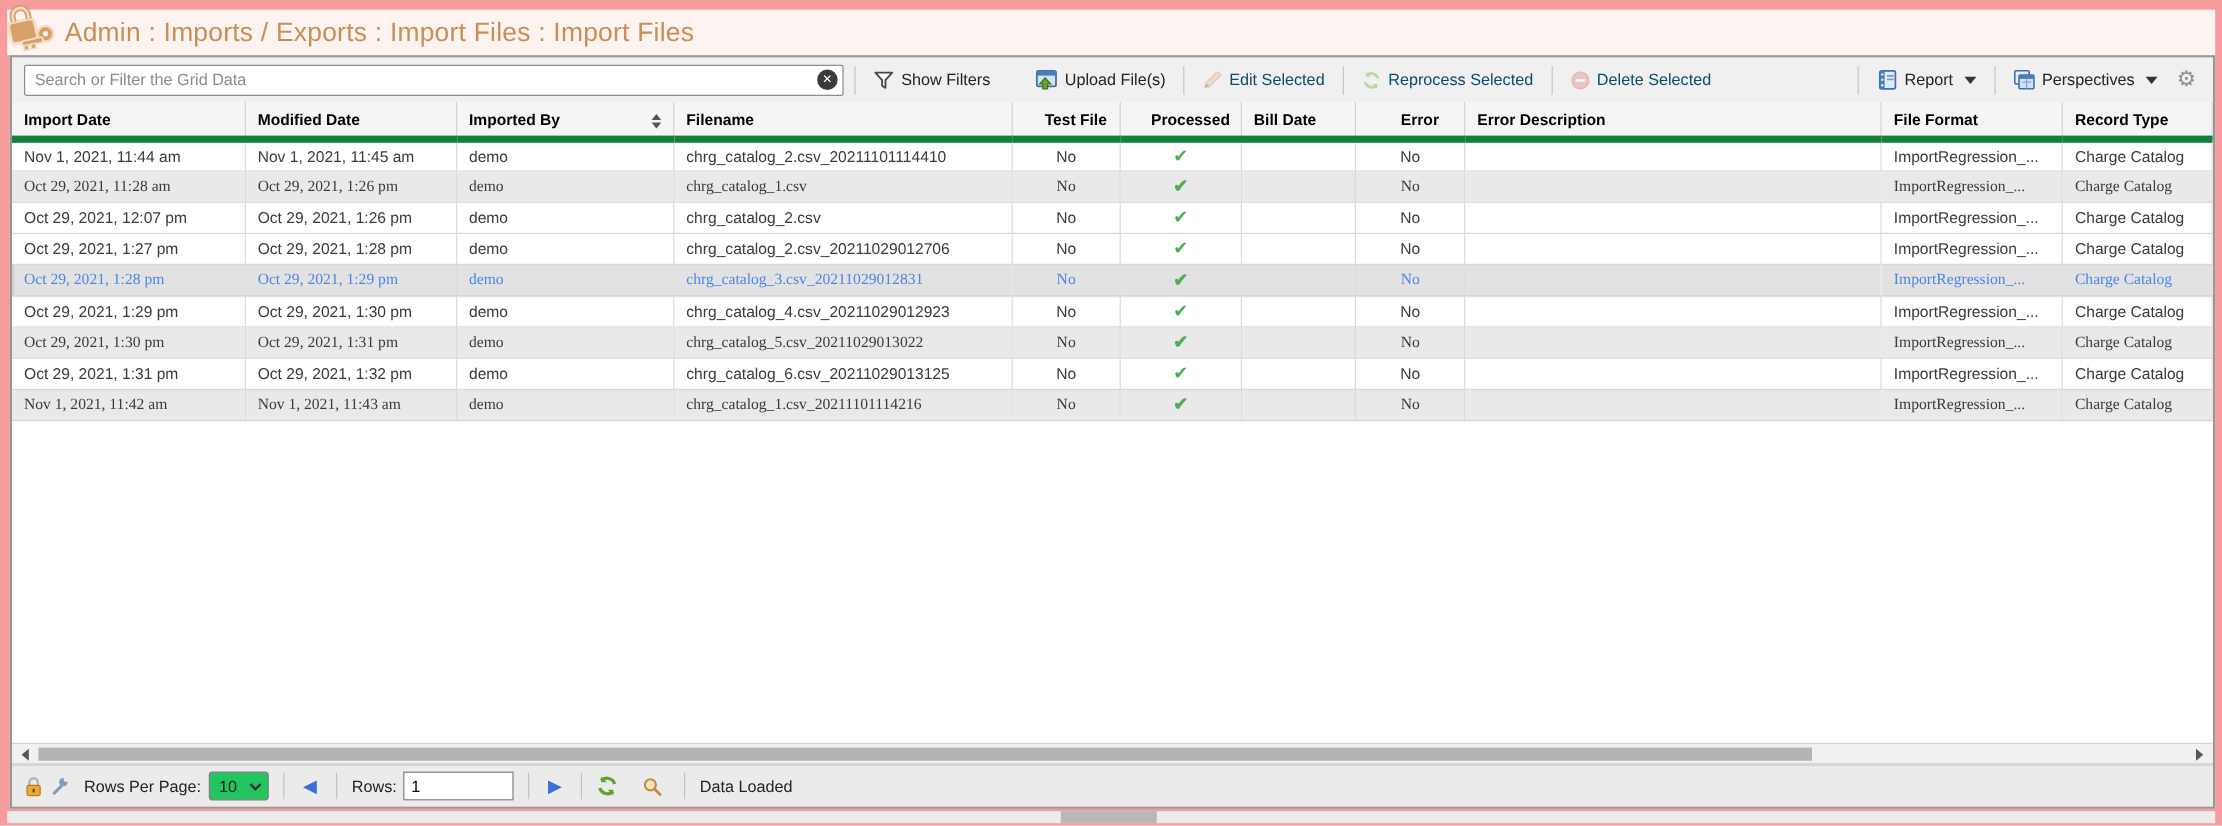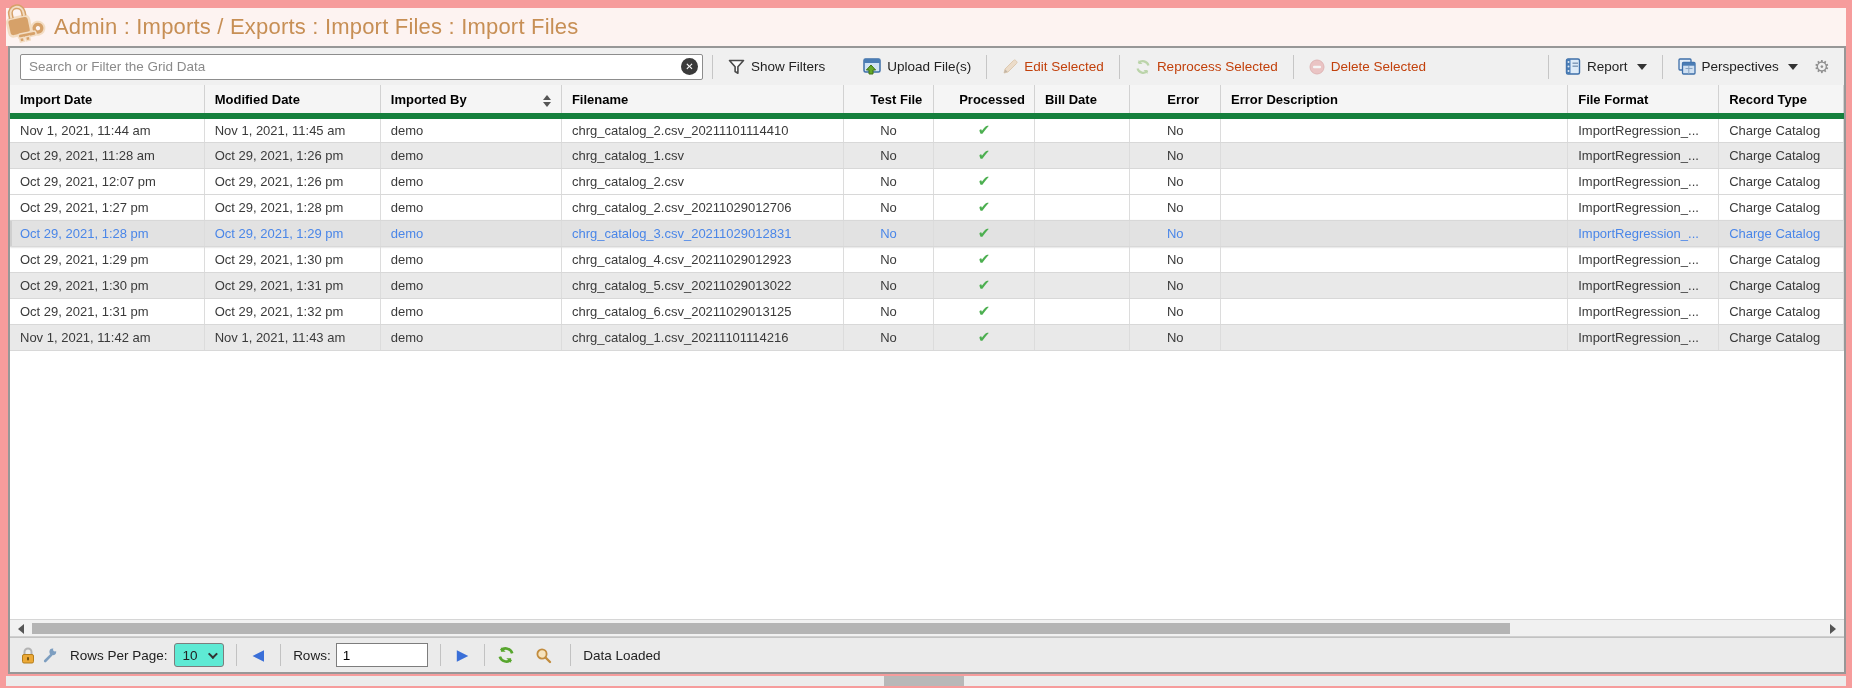--- a/index.html
+++ b/index.html
@@ -45,21 +45,21 @@
   .clear-btn {
     position: absolute; right: 5px; top: 4px; width: 17px; height: 17px;
     background: #3b3b3b; border-radius: 50%; color: #fff;
     font-size: 10px; line-height: 17px; text-align: center; cursor: pointer;
   }
   .tb-divider { width: 1px; height: 24px; background: #c6c6c6; margin: 0 9px; flex: 0 0 auto; }
   .tb-btn {
     display: flex; align-items: center; gap: 6px; padding: 4px 6px;
     white-space: nowrap; cursor: pointer; flex: 0 0 auto;
   }
-  .tb-btn.disabled { color: #c2410c; cursor: default; }
+  .tb-btn.disabled { color: #0c4a6e; cursor: default; }
   .tb-btn.disabled svg { opacity: .45; }
   .caret-down {
     width: 0; height: 0; border-left: 5px solid transparent; border-right: 5px solid transparent;
     border-top: 6px solid #333; margin-left: 3px;
   }
   .gear { font-size: 18px; color: #909090; margin: 0 6px 0 10px; cursor: pointer; }
   .right-cluster { margin-left: auto; display: flex; align-items: center; }
   
   .grid-area { flex: 1 1 auto; overflow: hidden; background: #fff; }
   table.grid { border-collapse: collapse; table-layout: fixed; width: 1834px; font-size: 13px; }
@@ -68,21 +68,21 @@
     height: 31px; padding: 0 4px 0 10px; border-right: 1px solid #d2d2d2;
     border-bottom: 6px solid #15803d; cursor: pointer;
   }
   table.grid th.center { text-align: center; padding-left: 20px; }
   table.grid td {
     height: 26px; padding: 0 4px 0 10px; color: #3a3a3a;
     border-right: 1px solid #dcdcdc; border-bottom: 1px solid #d8d8d8;
     white-space: nowrap; overflow: hidden; text-overflow: ellipsis;
   }
   table.grid td.center { text-align: center; padding-left: 4px; }
-  tr.alt td { background: #e9e9e9; }
+  tr.alt td { background: #e9e9e9; font-family: Liberation Serif, serif; }
   tr.selected td { background: #e2e2e2; color: #4a86e8; }
   tr.selected td:first-child { box-shadow: inset 2px 0 0 #cfcfcf; }
   tr.selected { box-shadow: 0 1px 2px rgba(0,0,0,.25); }
   .check { color: #4caf50; font-size: 15px; font-weight: bold; }
   .sort-wrap { float: right; display: flex; flex-direction: column; gap: 2px; margin: 3px 6px 0 0; }
   .tri-up { width:0; height:0; border-left:4px solid transparent; border-right:4px solid transparent; border-bottom:5px solid #555; }
   .tri-down { width:0; height:0; border-left:4px solid transparent; border-right:4px solid transparent; border-top:5px solid #555; }
   
   .hscroll {
     flex: 0 0 auto; height: 18px; background: #f1f1f1;
@@ -96,21 +96,21 @@
   .tri-r { width:0; height:0; border-top:5px solid transparent; border-bottom:5px solid transparent; border-left:6px solid #555; }
   .hs-thumb { position: absolute; left: 22px; top: 3px; height: 11px; width: 1478px; background: #b4b4b4; cursor: pointer; }
   
   .footer {
     flex: 0 0 auto; height: 35px; background: #ebebeb; border-top: 1px solid #c2c2c2;
     display: flex; align-items: center; padding: 12px 10px; font-size: 13.5px; color: #222;
   }
   .ft-icon { margin-right: 6px; display: flex; align-items: center; cursor: pointer; }
   .ft-divider { width: 1px; height: 22px; background: #c2c2c2; margin: 0 12px; }
   .rpp-select {
-    display: flex; align-items: center; gap: 10px; background: #5eead4;
+    display: flex; align-items: center; gap: 10px; background: #22c55e;
     border: 1px solid #7d7d7d; border-radius: 3px; height: 24px; padding: 0 8px;
     margin-left: 6px; cursor: pointer;
   }
   .chev { width: 7px; height: 7px; border-right: 2px solid #333; border-bottom: 2px solid #333; transform: rotate(45deg) translateY(-2px); }
   .nav-arrow { font-size: 15px; color: #3a6fd8; cursor: pointer; padding: 0 4px; }
   .page-input {
     width: 92px; height: 24px; border: 1px solid #7d7d7d; background: #fff;
     font-size: 13.5px; padding: 0 6px; font-family: "Liberation Sans", sans-serif; outline: none;
   }
   .status-text { color: #222; }

